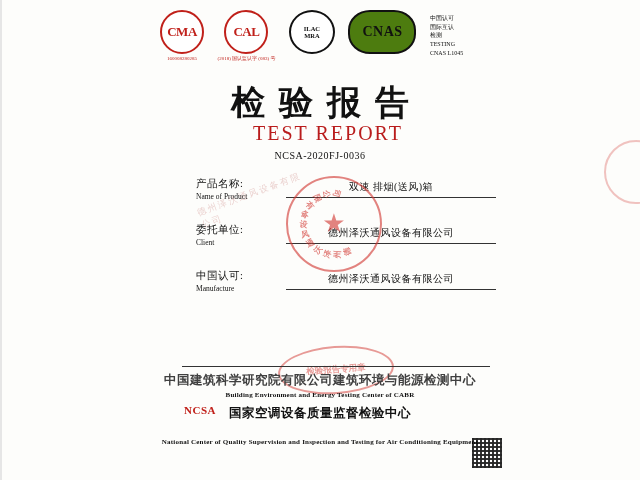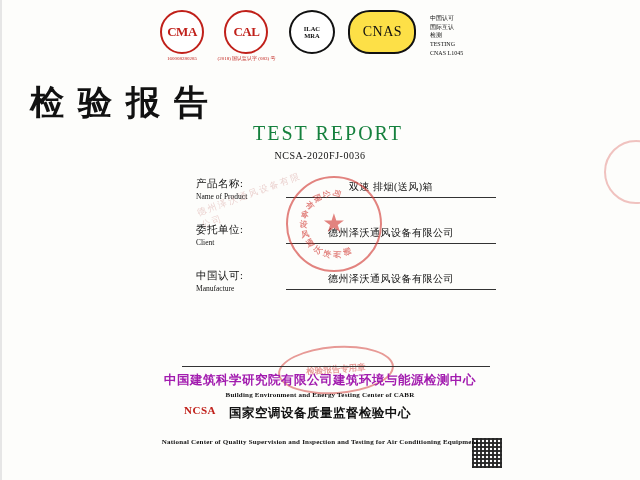--- a/index.html
+++ b/index.html
@@ -63,23 +63,23 @@
   .cap-red { color: #c0201a; }
   .mark-wide {
     width: 64px;
     height: 40px;
     border: 2px solid #111;
     border-radius: 22px/20px;
     display: flex;
     align-items: center;
     justify-content: center;
     font-size: 14px;
-    font-weight: normal;
-    letter-spacing: 0.5px;
-    background: #fde047;
+    font-weight: bold;
+    letter-spacing: 0.5px;
+    background: #4d7c0f;
     color: #111;
   }
   .mark-cnas-text {
     position: absolute;
     top: 4px;
     left: 0;
     font-size: 6px;
     line-height: 1.45;
     text-align: left;
     color: #111;
@@ -91,36 +91,37 @@
     border-radius: 50%;
     display:flex; align-items:center; justify-content:center;
     font-size: 6.5px; font-weight: bold; background:#fff;
     flex-direction: column;
     line-height: 1.1;
   }
   
   .title-cn {
     position: absolute;
     top: 80px;
-    left: 16px; right: 0;
+    left: 0; right: 0;
+    text-align: center;
     font-size: 34px;
     font-weight: bold;
     letter-spacing: 14px;
     text-indent: 14px;
     font-family: "Liberation Serif", serif;
     color: #111;
   }
   .title-en {
     position: absolute;
     top: 122px;
     left: 0; right: 0;
     text-align: center;
     font-size: 20px;
     letter-spacing: 2px;
-    color: #15803d;
+    color: #b91c1c;
     padding-left: 16px;
   }
   .report-no {
     position: absolute;
     top: 150px;
     left: 0; right: 0;
     text-align: center;
     font-size: 10px;
     letter-spacing: 0.5px;
     color: #111;
@@ -178,21 +179,21 @@
   .footer {
     position: absolute;
     left: 0; right: 0;
     top: 372px;
     text-align: center;
   }
   .f-cn1 {
     font-size: 12.5px;
     font-weight: bold;
     letter-spacing: 0.5px;
-    color: #a21caf;
+    color: #404040;
   }
   .f-en1 {
     font-size: 7px;
     font-weight: bold;
     color: #111;
     margin-top: 2px;
     letter-spacing: 0.2px;
   }
   .f-cn2 {
     font-size: 12.5px;

